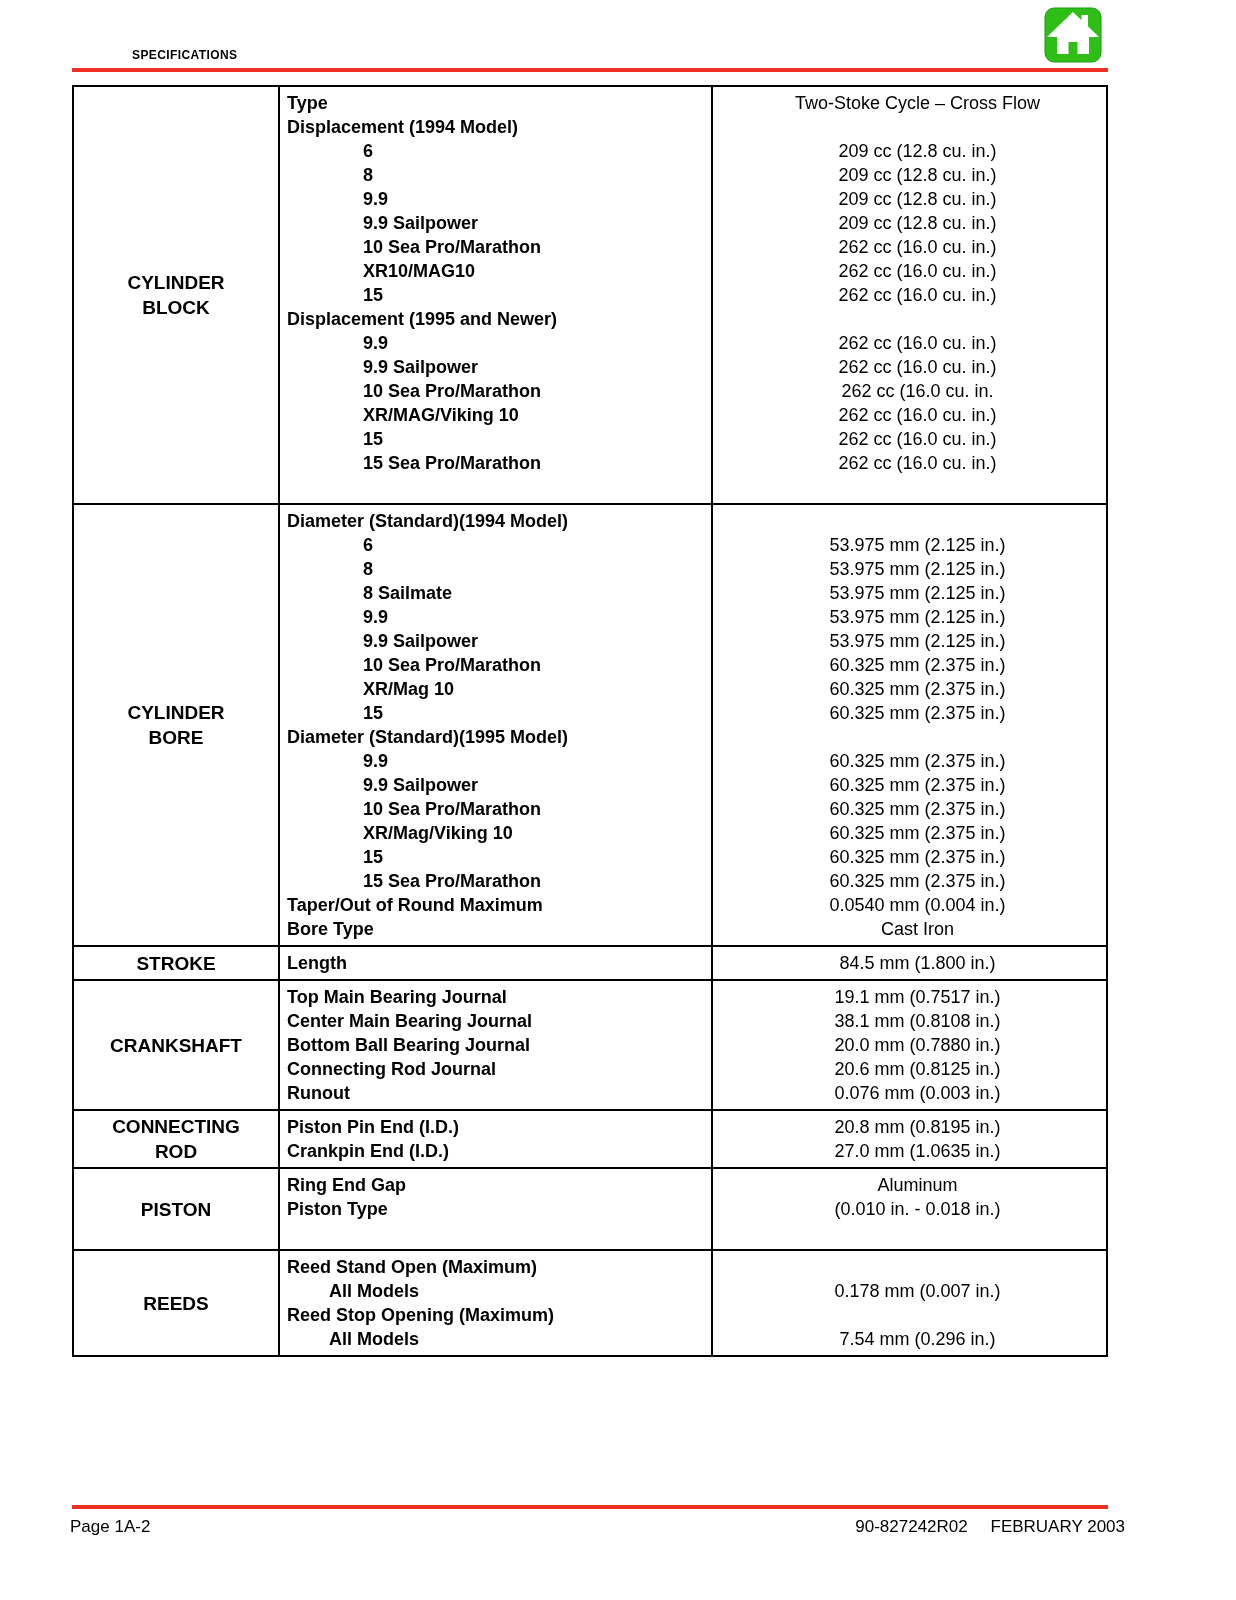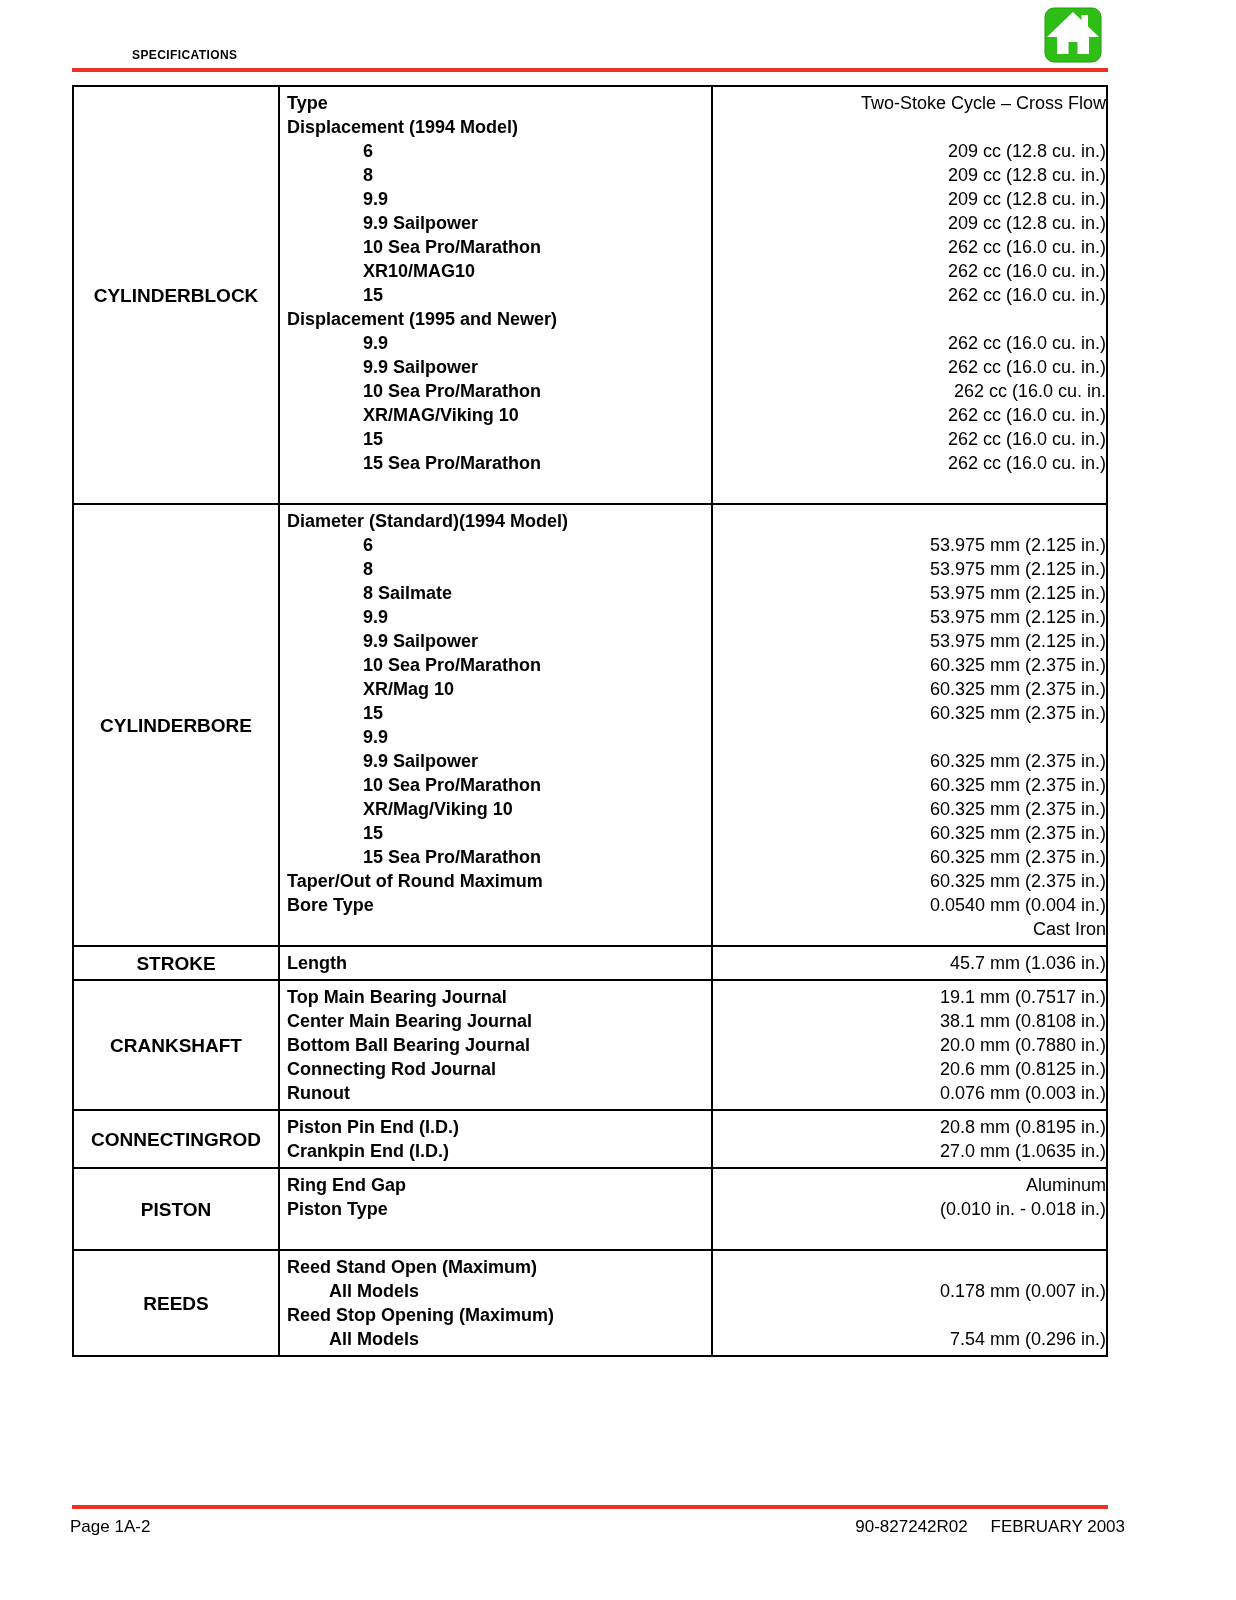--- a/index.html
+++ b/index.html
@@ -15,28 +15,28 @@
   .header-rule { top:68px; }
   .footer-rule { top:1505px; }
   .home-btn { position:absolute; left:1044px; top:7px; width:58px; height:56px; padding:0; border:none; background:transparent; cursor:pointer; }
   .home-btn svg { display:block; }
 
   .spec-table { position:absolute; left:72px; top:85px; width:1036px; border:2px solid #000; }
   .spec-section { display:flex; border-bottom:2px solid #000; }
   .spec-section:last-child { border-bottom:none; }
   .section-name-cell {
     width:206px; flex-shrink:0; border-right:2px solid #000;
-    display:flex; justify-content:center; align-items:center;
+    display:flex; flex-direction:column; justify-content:center; align-items:center;
     font-weight:bold; font-size:19px; line-height:25px; text-align:center;
   }
   .labels-cell { width:433px; flex-shrink:0; border-right:2px solid #000; padding:4px 0; }
   .values-cell { flex:1; padding:4px 0; }
   .line { height:24px; line-height:24px; font-size:18px; white-space:nowrap; }
   .labels-cell .line { font-weight:bold; padding-left:7px; }
-  .values-cell .line { text-align:right; font-weight:normal;padding-left:16px; }
+  .values-cell .line { text-align:center; font-weight:normal;padding-left:16px; }
   .indent-0 {}
   .labels-cell .indent-1 { padding-left:49px; }
   .labels-cell .indent-2 { padding-left:83px; }
 
   .footer-left { position:absolute; left:70px; top:1517px; font-size:17px; }
   .footer-right { position:absolute; right:111px; top:1517px; font-size:17px; }
   .footer-right .date { margin-left:18px; }
 </style>
 </head>
 <body>
@@ -110,20 +110,21 @@
         <div class="labels-cell">
           <div class="line indent-0">Diameter (Standard)(1994 Model)</div>
           <div class="line indent-2">6</div>
           <div class="line indent-2">8</div>
           <div class="line indent-2">8 Sailmate</div>
           <div class="line indent-2">9.9</div>
           <div class="line indent-2">9.9 Sailpower</div>
           <div class="line indent-2">10 Sea Pro/Marathon</div>
           <div class="line indent-2">XR/Mag 10</div>
           <div class="line indent-2">15</div>
+          <div class="line indent-0">Diameter (Standard)(1995 Model)</div>
           <div class="line indent-2">9.9</div>
           <div class="line indent-2">9.9 Sailpower</div>
           <div class="line indent-2">10 Sea Pro/Marathon</div>
           <div class="line indent-2">XR/Mag/Viking 10</div>
           <div class="line indent-2">15</div>
           <div class="line indent-2">15 Sea Pro/Marathon</div>
           <div class="line indent-0">Taper/Out of Round Maximum</div>
           <div class="line indent-0">Bore Type</div>
         </div>
         <div class="values-cell">
@@ -148,21 +149,21 @@
         </div>
       </div>
       <div class="spec-section">
         <div class="section-name-cell">
           <div class="name-line">STROKE</div>
         </div>
         <div class="labels-cell">
           <div class="line indent-0">Length</div>
         </div>
         <div class="values-cell">
-          <div class="line">45.7 mm (1.036 in.)</div>
+          <div class="line">84.5 mm (1.800 in.)</div>
         </div>
       </div>
       <div class="spec-section">
         <div class="section-name-cell">
           <div class="name-line">CRANKSHAFT</div>
         </div>
         <div class="labels-cell">
           <div class="line indent-0">Top Main Bearing Journal</div>
           <div class="line indent-0">Center Main Bearing Journal</div>
           <div class="line indent-0">Bottom Ball Bearing Journal</div>

